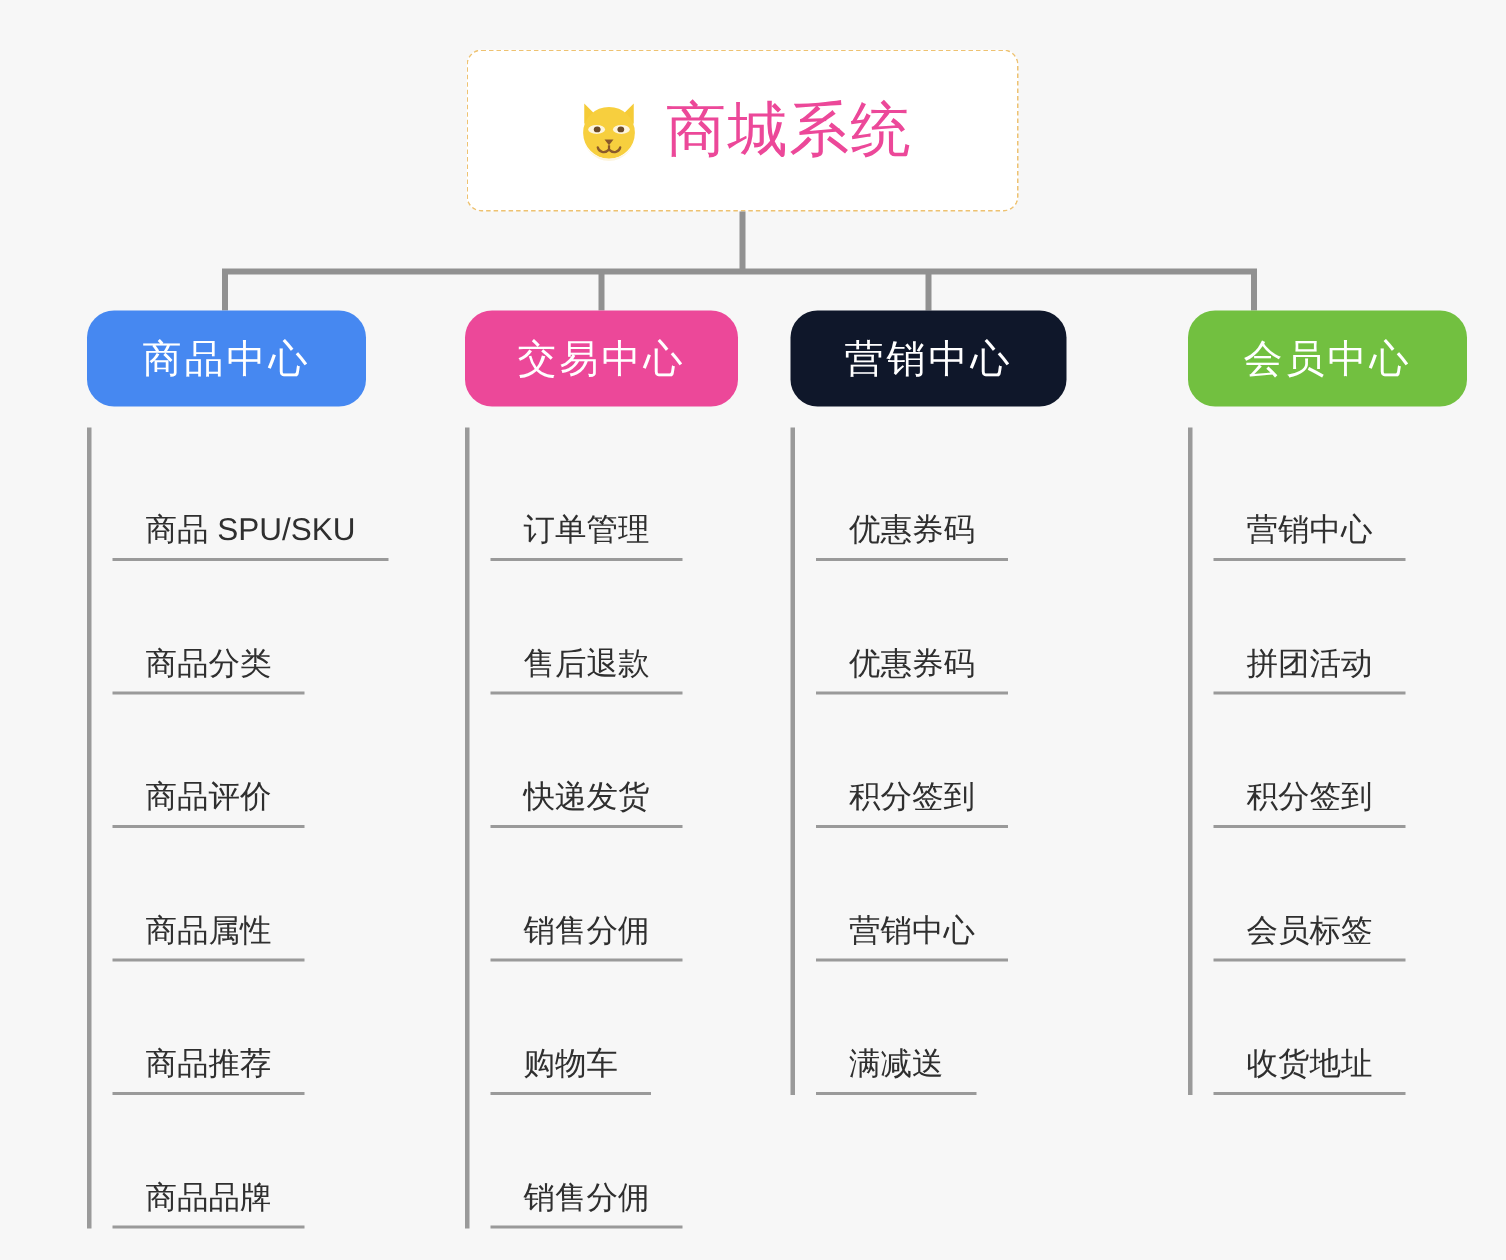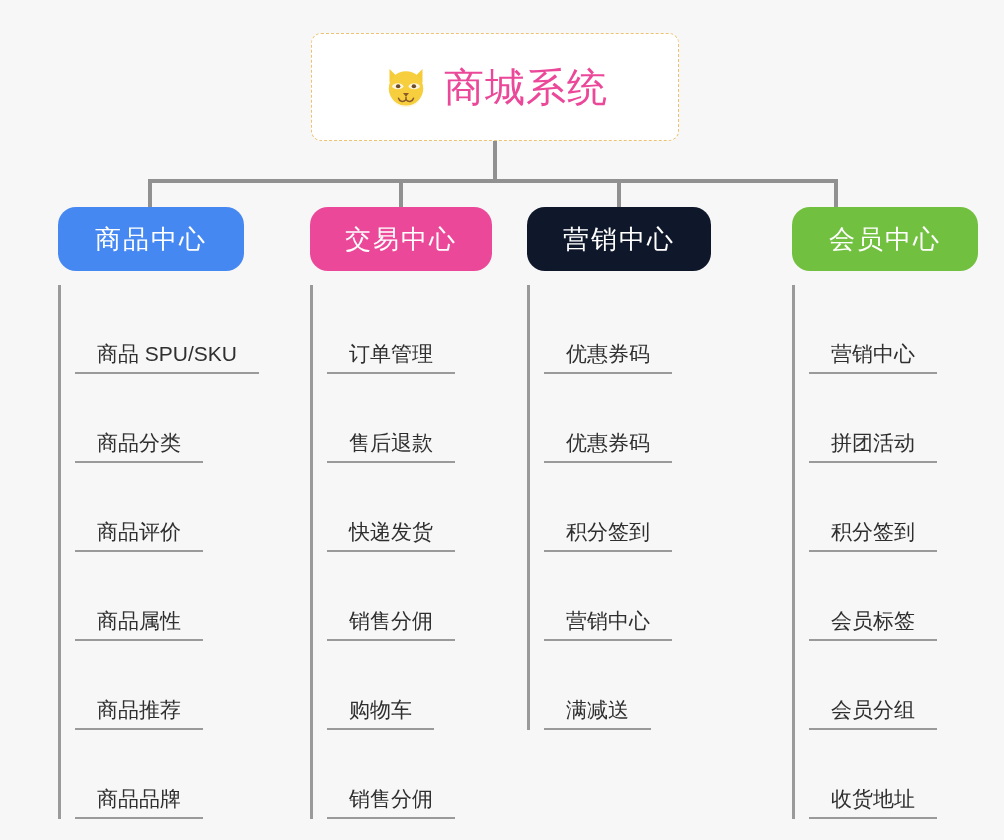--- a/index.html
+++ b/index.html
@@ -244,21 +244,18 @@
       <div class="leaf">
           <span class="leaf-label">拼团活动</span>
         </div>
       <div class="leaf">
           <span class="leaf-label">积分签到</span>
         </div>
       <div class="leaf">
           <span class="leaf-label">会员标签</span>
         </div>
       <div class="leaf">
-          <span class="leaf-label">会员分组</span>
-        </div>
-      <div class="leaf">
           <span class="leaf-label">收货地址</span>
         </div>
     </div>
   </div>
 
 </div>
 
 </body></html>

